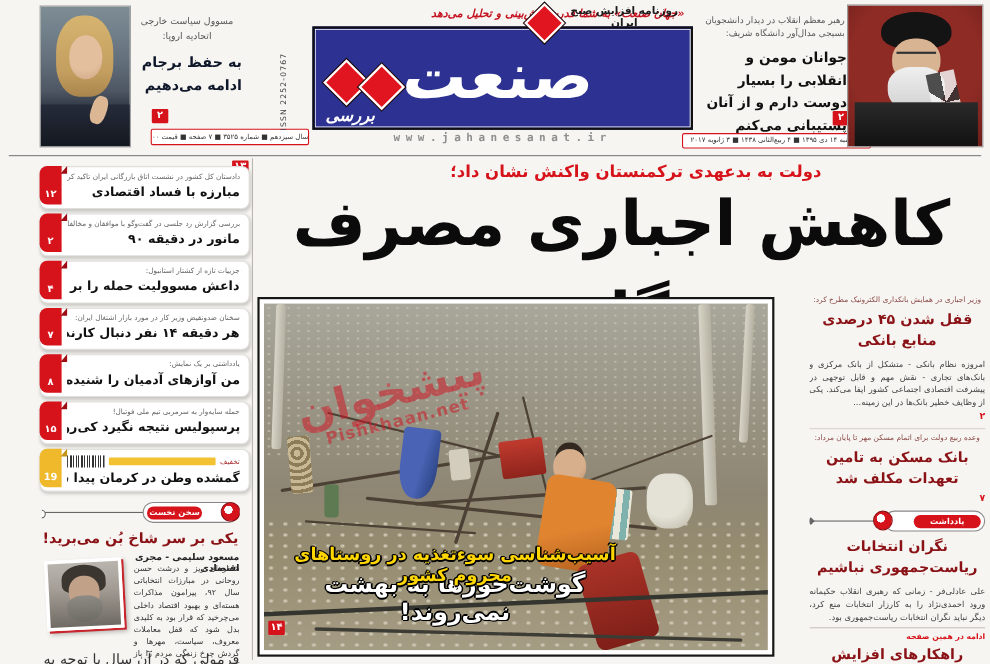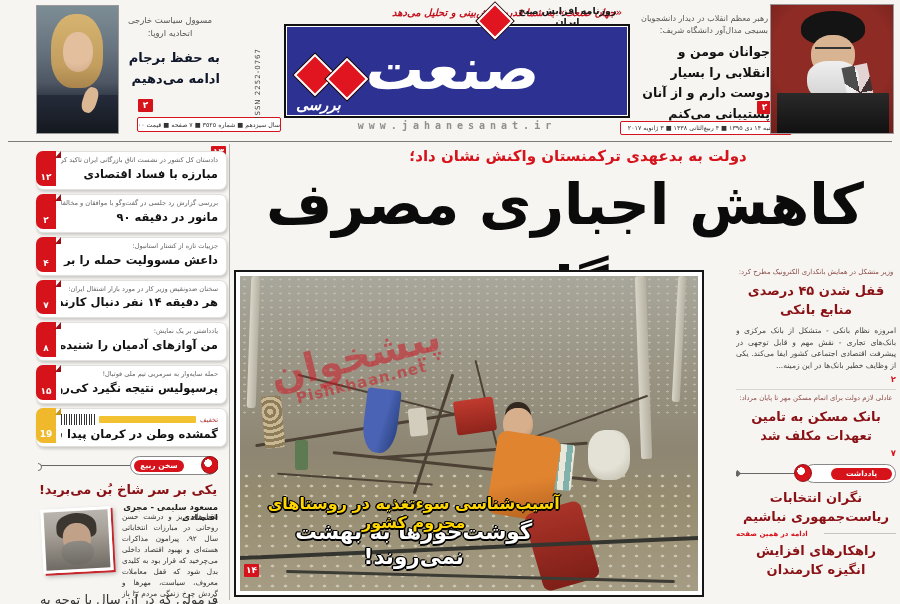--- a/index.html
+++ b/index.html
@@ -131,21 +131,21 @@
   .note-pill { position:relative; height:20px; margin:6px 0 4px; }
   .note-line { position:absolute; left:0; right:54px; top:9px; border-top:1px solid #666; }
   .note-line::before { content:""; position:absolute; left:-1px; top:-2.5px; width:5px; height:5px; background:#666; transform:rotate(45deg); }
   .pill-box { position:absolute; right:0; top:0; width:92px; height:19px; border:1px solid #888;
     border-radius:10px; background:#fff; }
   .pill-red { position:absolute; right:3px; top:3px; width:61px; height:12px; background:#d6121b;
     border-radius:7px; color:#fff; font-size:7.5px; line-height:12px; text-align:center; font-weight:bold; }
   .logo-circle { position:absolute; width:18px; height:18px; border-radius:50%;
     background:radial-gradient(circle at 38% 38%, #fff 0 26%, #d6121b 28% 100%); border:1px solid #8e0d13; }
   .note-pill .logo-circle { left:58px; top:0; }
-  .more-link { display:flex; align-items:center; gap:16px; margin-top:3px; }
+  .more-link { display:flex; gap:4px; margin-top:3px;flex-direction:column; }
   .more-link .ln { flex:1; border-top:1px solid #c9c4bc; }
   .more-link .tx { font-size:7px; font-weight:bold; color:#d6121b; white-space:nowrap; }
 
   
   .fw { left:38px; top:456px; width:180px; height:148px; text-align:right; }
   .fw-head { position:relative; height:20px; }
   .fw-line { position:absolute; right:84px; left:0; top:9px; border-top:1px solid #666; }
   .fw-line::before { content:""; position:absolute; right:100%; margin-right:-4px; top:-3px; width:6px; height:6px;
     border:1px solid #666; border-radius:50%; background:#fff; }
   .fw-pillbox { position:absolute; right:0; top:0; width:88px; height:19px; border:1px solid #888; border-radius:10px; background:#fff; }
@@ -290,56 +290,57 @@
         <div class="en">Pishkhaan.net</div>
       </div>
       <div class="cap cap-w">گوشت‌خورها به بهشت نمی‌روند!</div>
       <div class="cap cap-y">آسیب‌شناسی سوءتغذیه در روستاهای محروم کشور</div>
       <div class="page-badge photo-badge">۱۴</div>
     </div>
   </div>
 
   <div class="abs rcol clip">
     <div>
-      <div class="r-kick">وزیر متشکل در همایش بانکداری الکترونیک مطرح کرد:</div>
+      <div class="r-kick">وزیر اجباری در همایش بانکداری الکترونیک مطرح کرد:</div>
       <div class="r-title">قفل شدن ۴۵ درصدی منابع بانکی</div>
       <div class="r-body">امروزه نظام بانکی - متشکل از بانک مرکزی و بانک‌های تجاری - نقش مهم و قابل توجهی در پیشرفت اقتصادی اجتماعی کشور ایفا می‌کند. یکی از وظایف خطیر بانک‌ها در این زمینه...</div>
       <div class="r-page">۲</div>
     </div>
     <div class="r-sep"></div>
     <div>
-      <div class="r-kick">عادلی لازم دولت برای اتمام مسکن مهر تا پایان مرداد:</div>
+      <div class="r-kick">وعده ربیع دولت برای اتمام مسکن مهر تا پایان مرداد:</div>
       <div class="r-title">بانک مسکن به تامین تعهدات مکلف شد</div>
       <div class="r-page">۷</div>
     </div>
     <div class="note-pill">
       <div class="note-line"></div>
       <div class="pill-box">
         <div class="pill-red">یادداشت</div>
       </div>
       <div class="logo-circle"></div>
     </div>
     <div>
       <div class="r-title">نگران انتخابات ریاست‌جمهوری نباشیم</div>
+      <div class="r-body">علی عادلی‌فر - زمانی که رهبری انقلاب حکیمانه ورود احمدی‌نژاد را به کارزار انتخابات منع کرد، دیگر نباید نگران انتخابات ریاست‌جمهوری بود.</div>
       <div class="more-link">
         <span class="ln"></span>
         <span class="tx">ادامه در همین صفحه</span>
       </div>
     </div>
     <div>
       <div class="r-title">راهکارهای افزایش انگیزه کارمندان</div>
 
     </div>
   </div>
 
   <div class="abs fw clip">
     <div class="fw-head">
       <div class="fw-line"></div>
       <div class="fw-pillbox">
-        <div class="pill-red">سخن ربیع</div>
+        <div class="pill-red">سخن نخست</div>
         <div class="logo-circle"></div>
       </div>
     </div>
     <div class="fw-title">یکی بر سر شاخ بُن می‌برید!</div>
     <div class="fw-author">مسعود سلیمی - مجری اقتصادی</div>
     <div class="fw-body1">شعارهای ریز و درشت حسن روحانی در مبارزات انتخاباتی سال ۹۲، پیرامون مذاکرات هسته‌ای و بهبود اقتصاد داخلی می‌چرخید که قرار بود به کلیدی بدل شود که قفل معاملات معروف، سیاست، مهرها و گردش چرخ زندگی مردم را باز کند</div>
     <div class="fw-photo">
       <div class="ph">
         <div class="hair"></div>
         <div class="face"></div>

